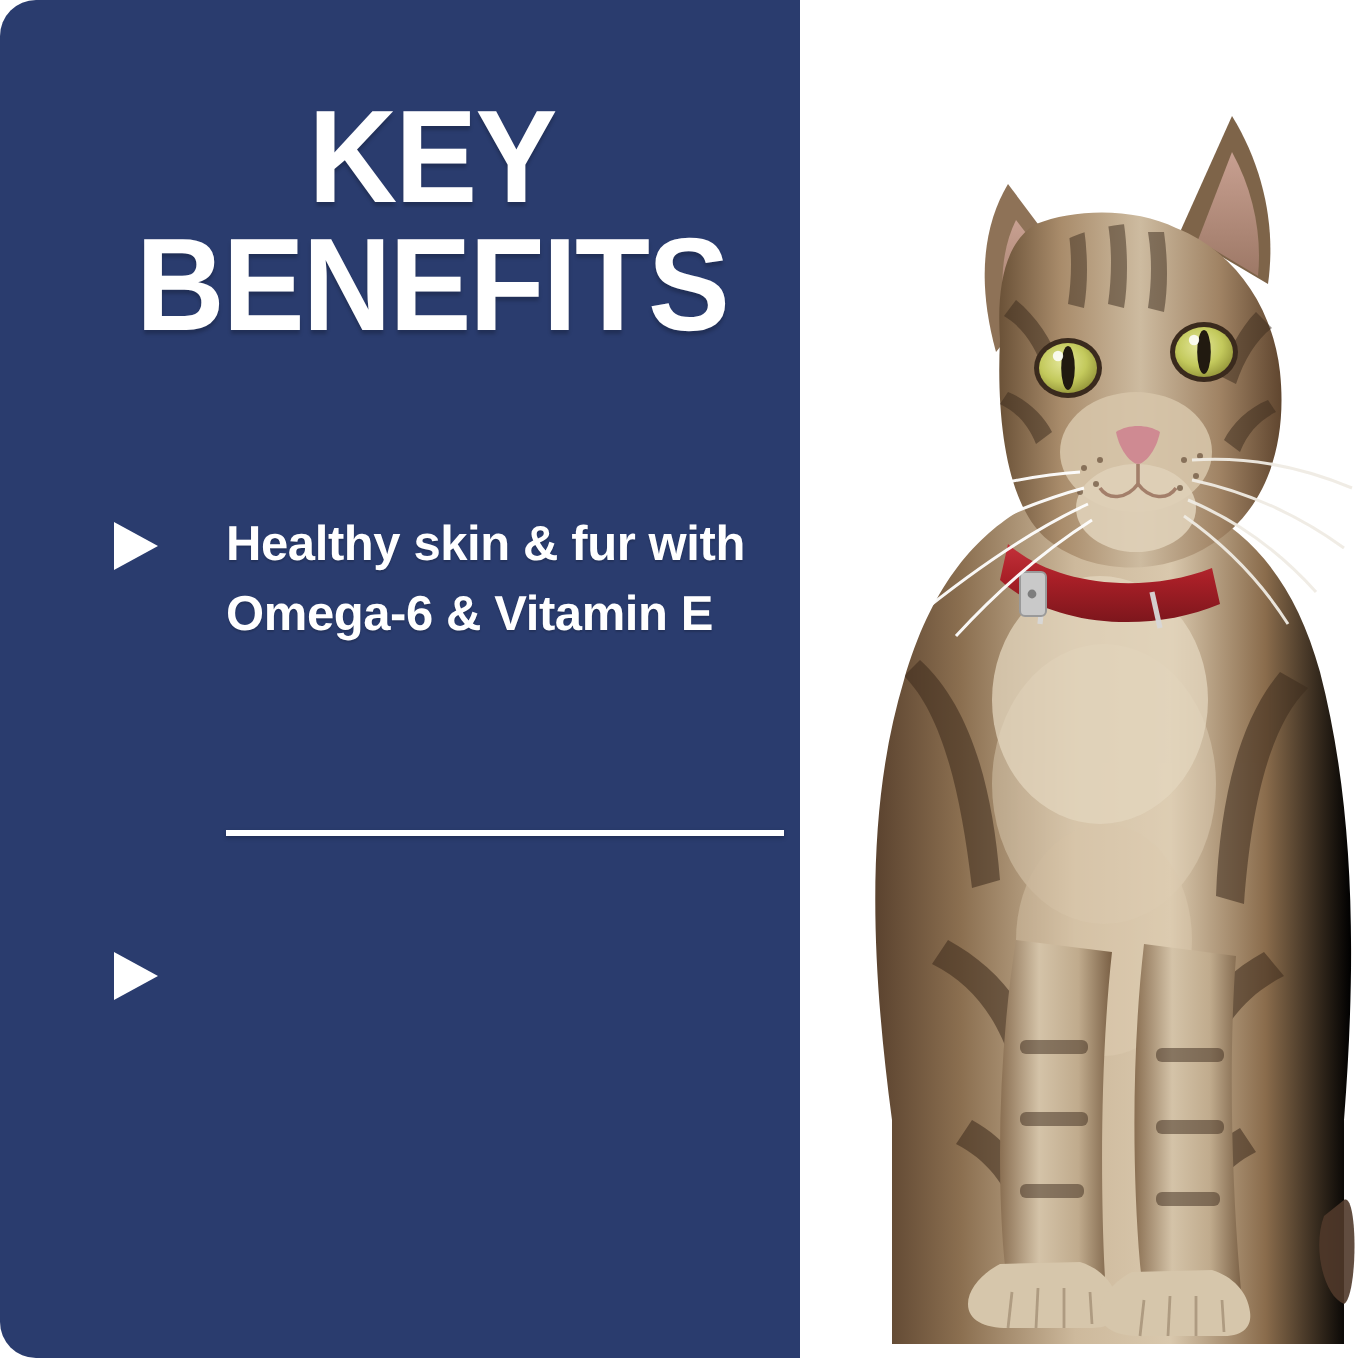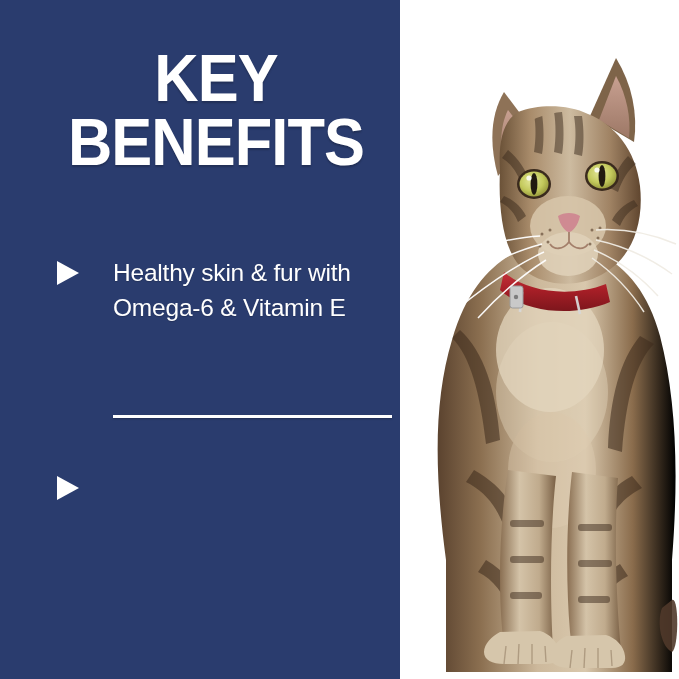--- a/index.html
+++ b/index.html
@@ -7,20 +7,21 @@
     width: 679px; height: 679px;
     background: #ffffff;
     font-family: "Liberation Sans", sans-serif;
     overflow: hidden;
   }
   #poster {
     position: relative;
     width: 679px; height: 679px;
     background: #ffffff;
     overflow: hidden;
+    border-radius: 18px;
   }
 
   
   #blue-panel {
     position: absolute;
     left: 0; top: 0;
     width: 432px; height: 679px;
     background: #2a3c6e;
   }
 
@@ -55,21 +56,21 @@
   .bullet-icon {
     flex: 0 0 auto;
     width: 24px; height: 26px;
     margin-top: 4px;
     margin-right: 33px;
   }
   .bullet-icon svg { display: block; }
 
   .benefit-text {
     color: #ffffff;
-    font-weight: 400;
+    font-weight: 700;
     font-size: 24.5px;
     line-height: 1.42;
     letter-spacing: -0.2px;
     text-shadow: 0 1px 1px rgba(0,0,0,0.18);
   }
 
   
   #divider {
     position: absolute;
     left: 113px; top: 415px;

